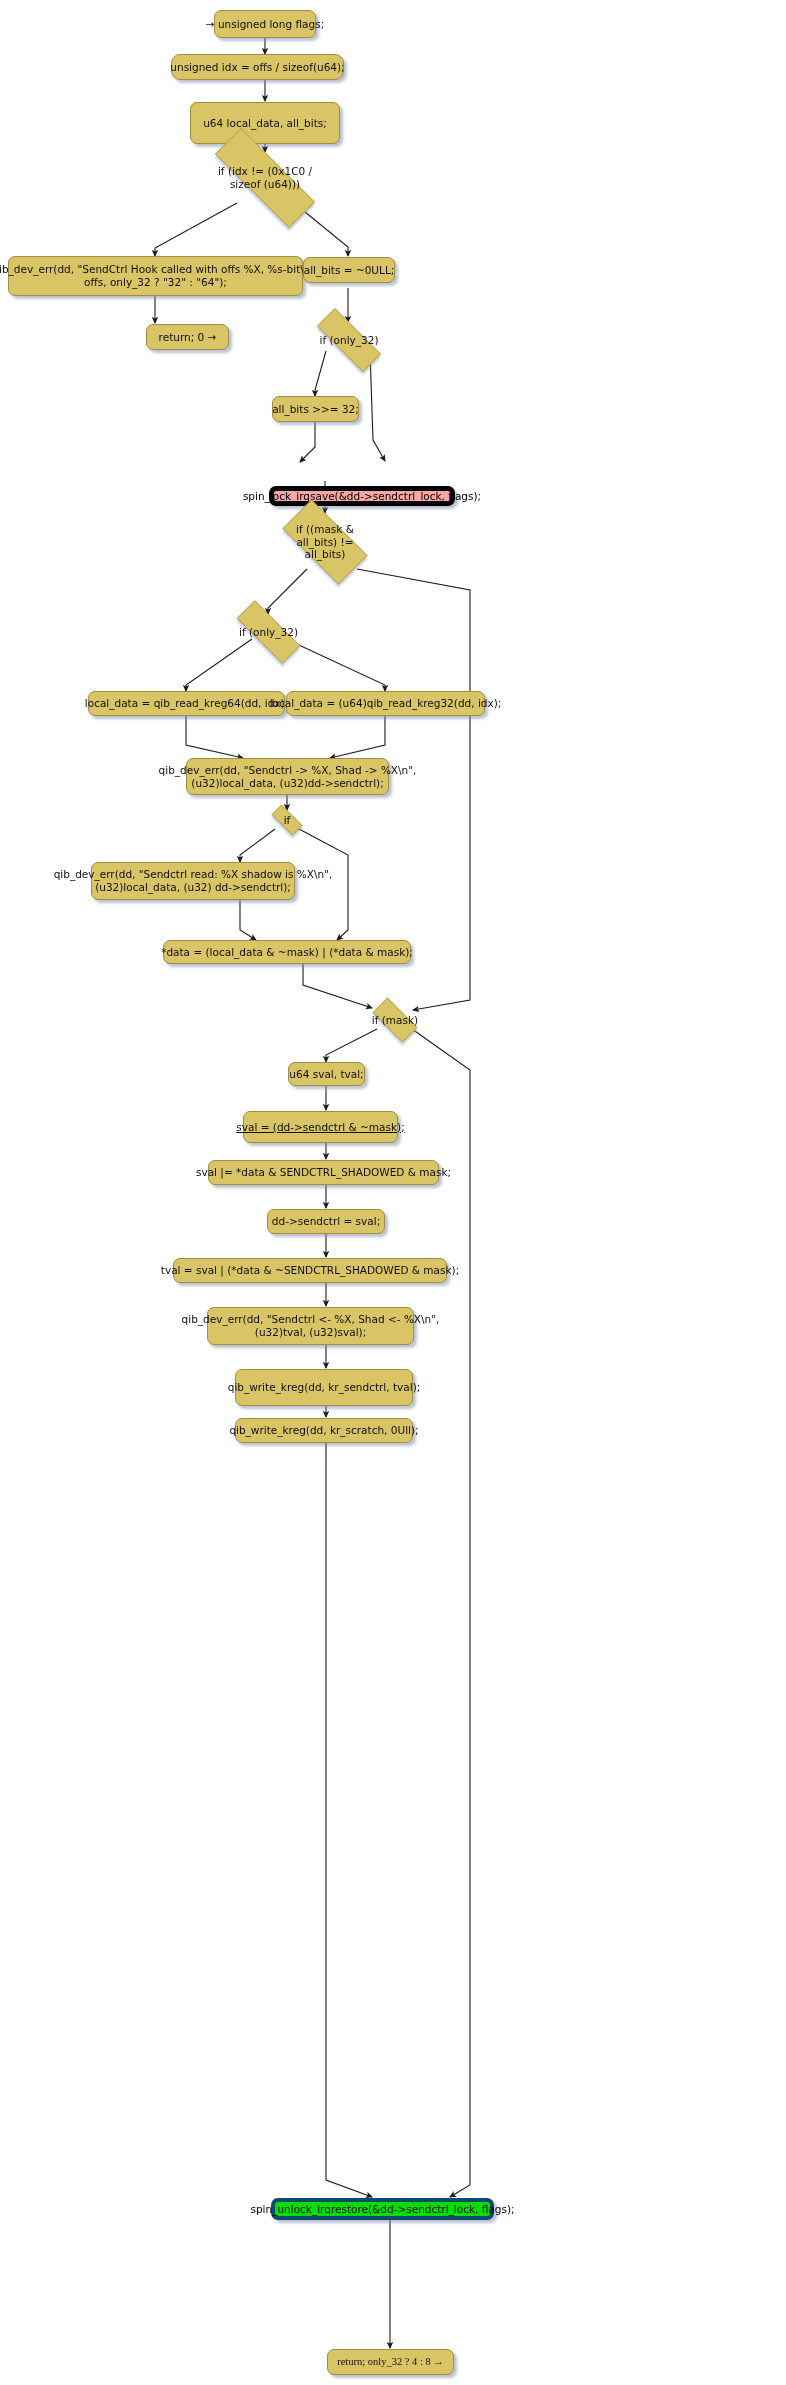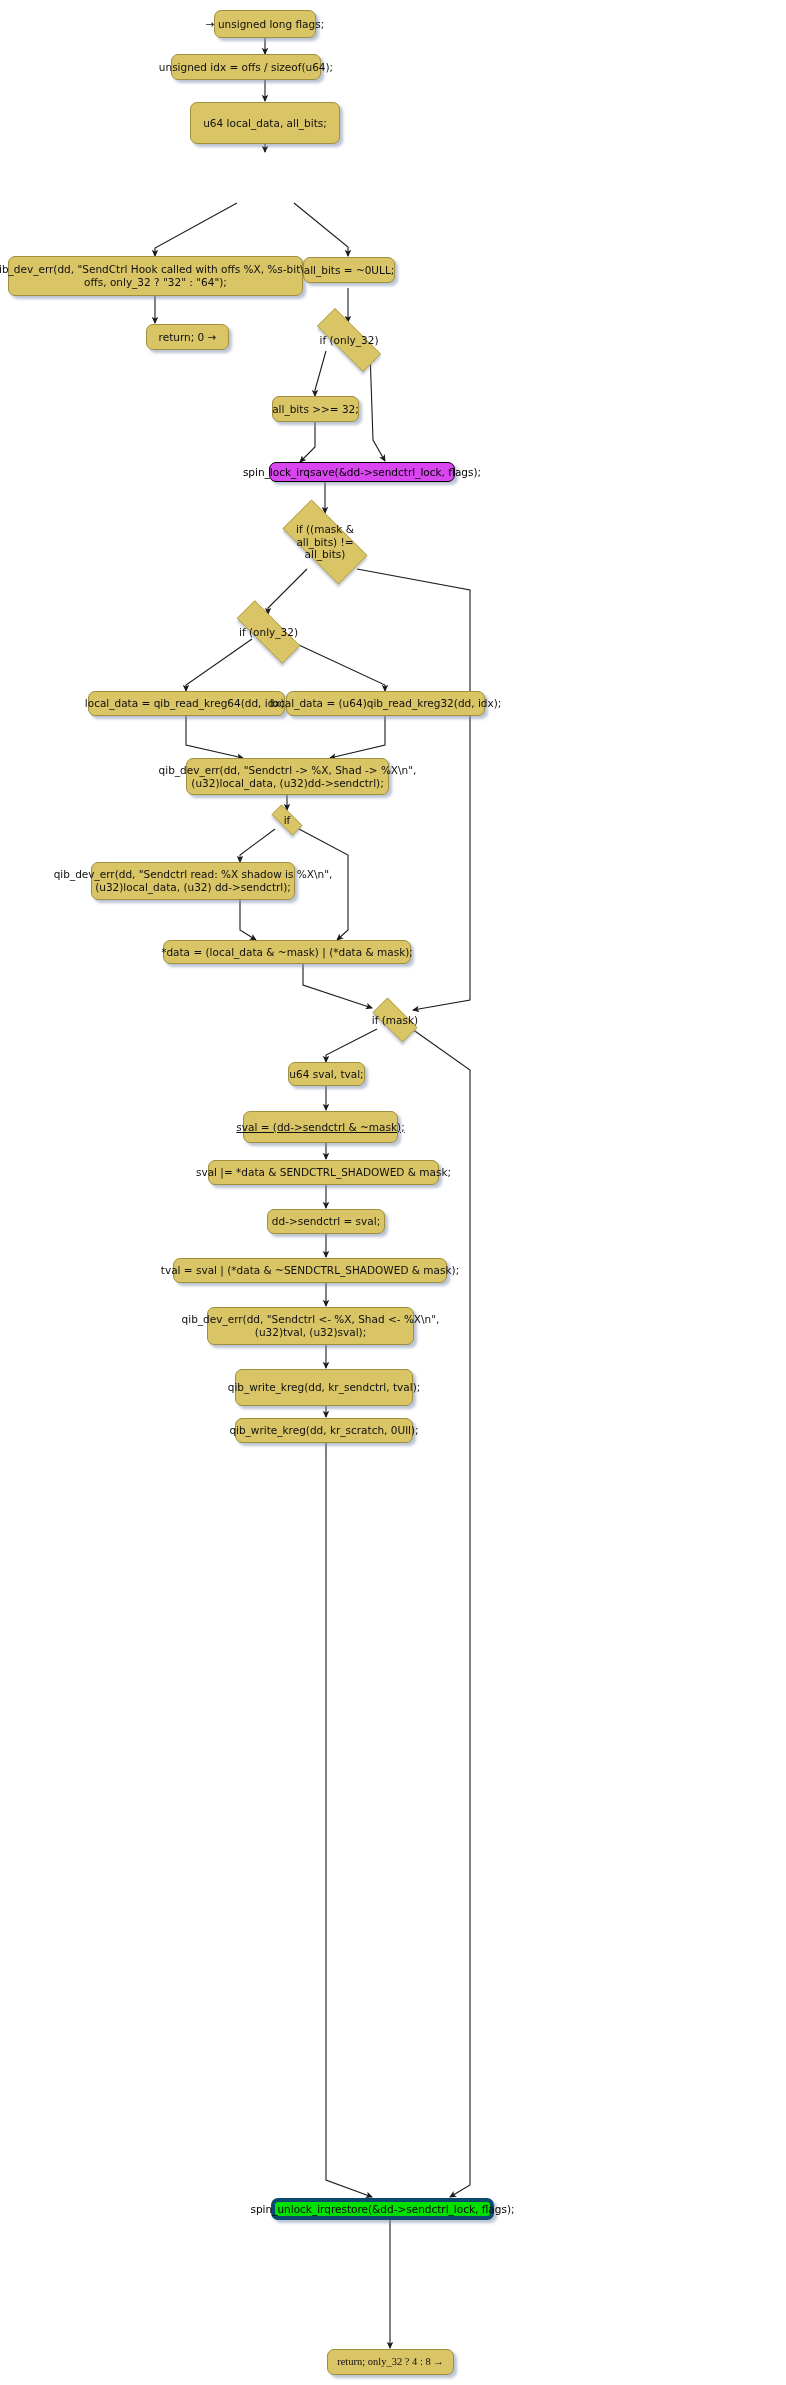--- a/index.html
+++ b/index.html
@@ -40,23 +40,24 @@
     border: 1px solid #a08f3c;
     border-radius: 7px;
     box-shadow: 3px 3px 3px rgba(130,145,175,0.55);
     color: #101010;
     padding: 3px 24px;
     line-height: 1.22;
     white-space: pre;
     font-size: 10.5px;
   }
   .act.red {
-    background: #d946ef;
-    border: 1px solid #000000;
+    background: #fca5a5;
+    border: 5px solid #000000;
     color: #000000;
+    margin-top: 24px;
   }
   .act.green {
     background: #00E000;
     border: 4px solid #0c4a6e;
     color: #000000;
   }
   
   .dec {
     background: transparent;
     border: none;
@@ -160,28 +161,33 @@
 
     <path class="edge-line" marker-end="url(#ah)" d="M326,1443 L326,2180 L372,2197"></path>
 
     <path class="edge-line" marker-end="url(#ah)" d="M390,2220 L390,2348"></path>
   </svg>
 
   <div class="node act" style="left:214px; top:10px; width:102px; height:28px;">
     <span>→ unsigned long flags;</span>
   </div>
 
-  <div class="node act" style="left:171px; top:54px; width:150px; height:26px;">
+  <div class="node act" style="left:171px; top:54px; width:173px; height:26px;border-radius:9px;">
     <span>unsigned idx = offs / sizeof(u64);</span>
   </div>
 
   <div class="node act" style="left:190px; top:102px; width:150px; height:42px;text-align:center;">
     <span>u64 local_data, all_bits;</span>
   </div>
 
+  <div class="node dec" style="left:191px; top:152px; width:148px; height:52px;">
+    <div class="dshape"></div>
+    <span class="dlabel">if (idx != (0x1C0 /
+sizeof (u64)))</span>
+  </div>
 
   <div class="node act" style="left:8px; top:256px; width:295px; height:40px;">
     <span>qib_dev_err(dd, "SendCtrl Hook called with offs %X, %s-bit\n",
 offs, only_32 ? "32" : "64");</span>
   </div>
 
   <div class="node act" style="left:114px; top:324px; width:83px; height:26px;margin-left:32px;">
     <span>return; 0 →</span>
   </div>
 

